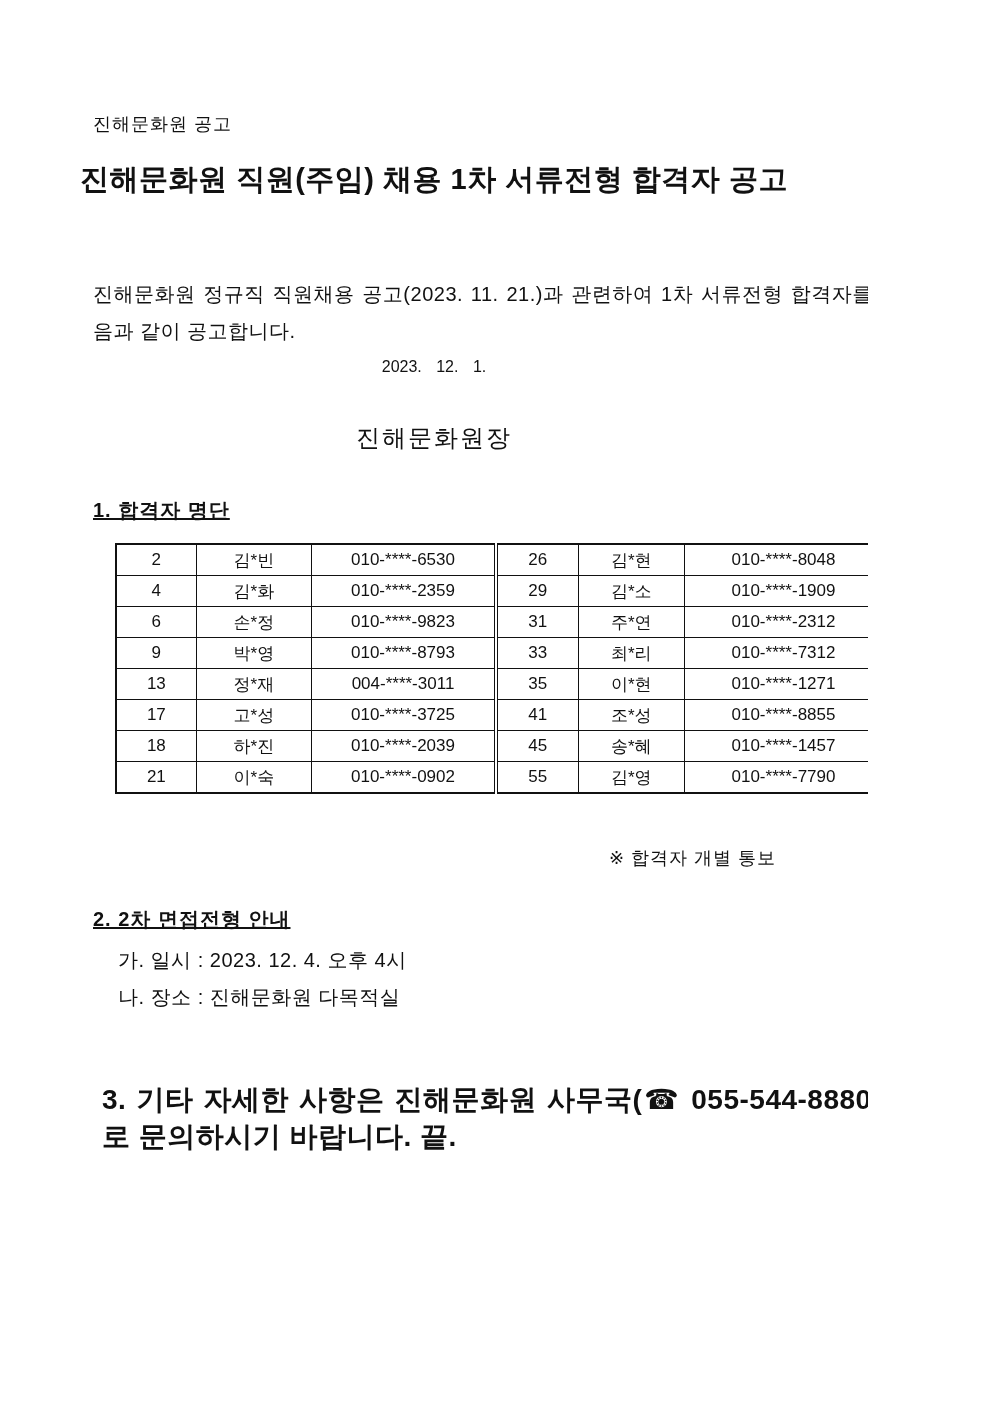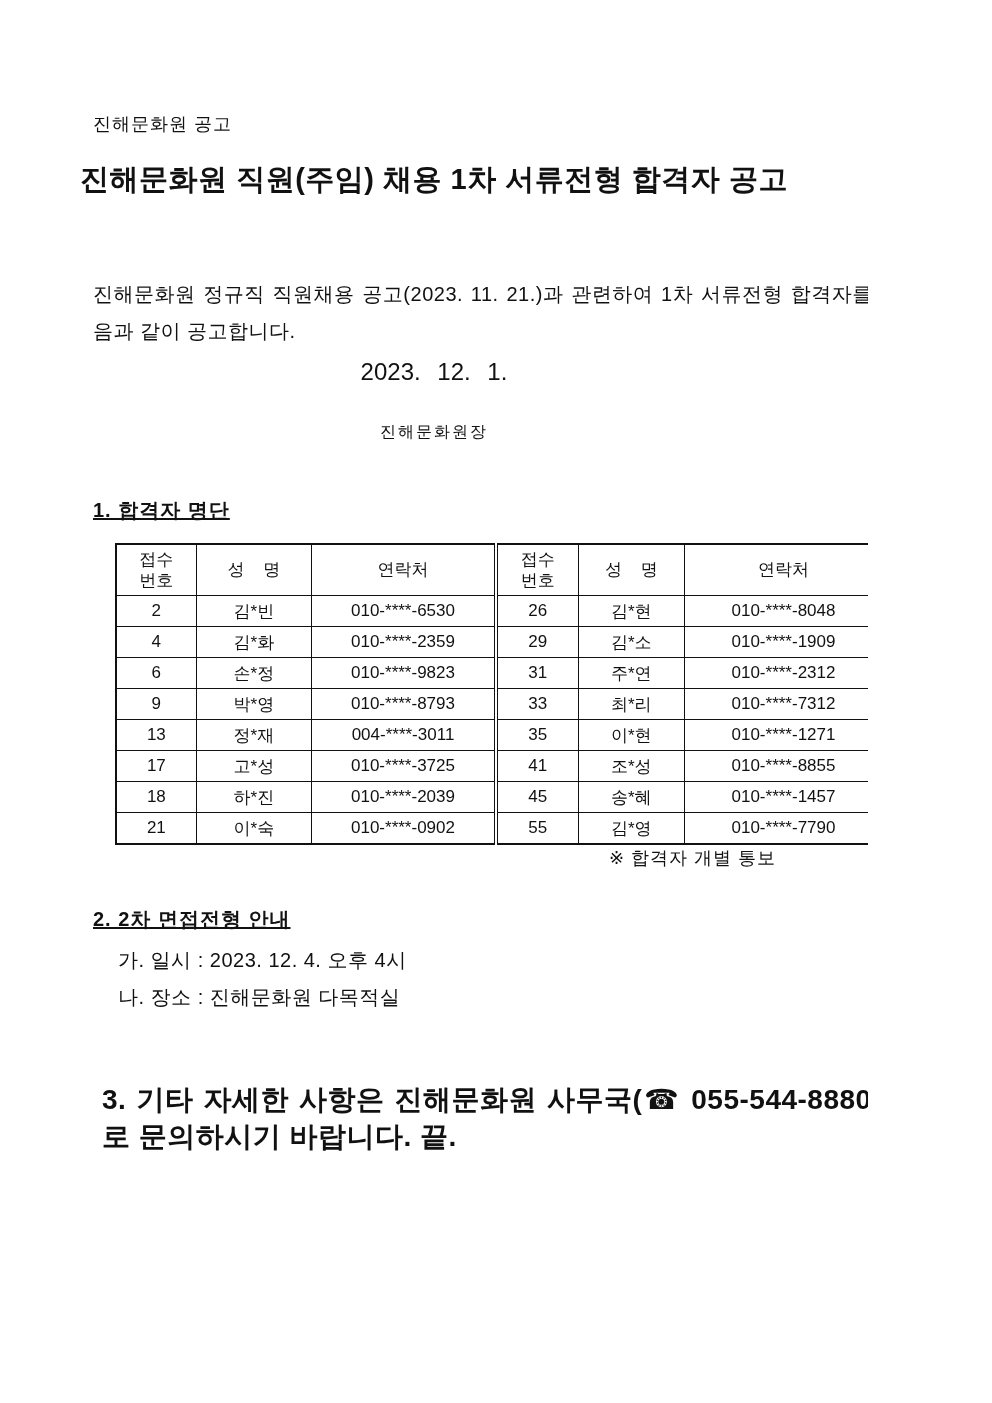--- a/index.html
+++ b/index.html
@@ -43,30 +43,30 @@
     text-align: justify;
     word-break: break-all;
     letter-spacing: 0.5px;
   }
   .date-line {
     position: absolute;
     left: 0;
     right: 0;
     top: 358px;
     text-align: center;
-    font-size: 24px;
+    font-size: 16px;
     word-spacing: 10px;
   }
   .signer-line {
     position: absolute;
     left: 0;
     right: 0;
     top: 422px;
     text-align: center;
-    font-size: 16px;
+    font-size: 24px;
     letter-spacing: 2px;
   }
   .sec-heading {
     position: absolute;
     left: 93px;
     font-size: 20px;
     font-weight: bold;
     letter-spacing: 1px;
     text-decoration: underline;
   }
@@ -146,30 +146,20 @@
   <table class="pass-table">
     <colgroup>
       <col style="width:80px">
         <col style="width:115px">
         <col style="width:184px">
       <col style="width:82px">
         <col style="width:106px">
         <col style="width:198px">
     </colgroup>
     <tbody>
-      <tr class="header-row">
-        <td class="regno-head">접수
-번호</td>
-        <td class="name-head">성 명</td>
-        <td>연락처</td>
-        <td class="divider regno-head">접수
-번호</td>
-        <td class="name-head">성 명</td>
-        <td>연락처</td>
-      </tr>
       <tr>
         <td>2</td>
         <td>김*빈</td>
         <td>010-****-6530</td>
         <td class="divider">26</td>
         <td>김*현</td>
         <td>010-****-8048</td>
       </tr>
       <tr>
         <td>4</td>

